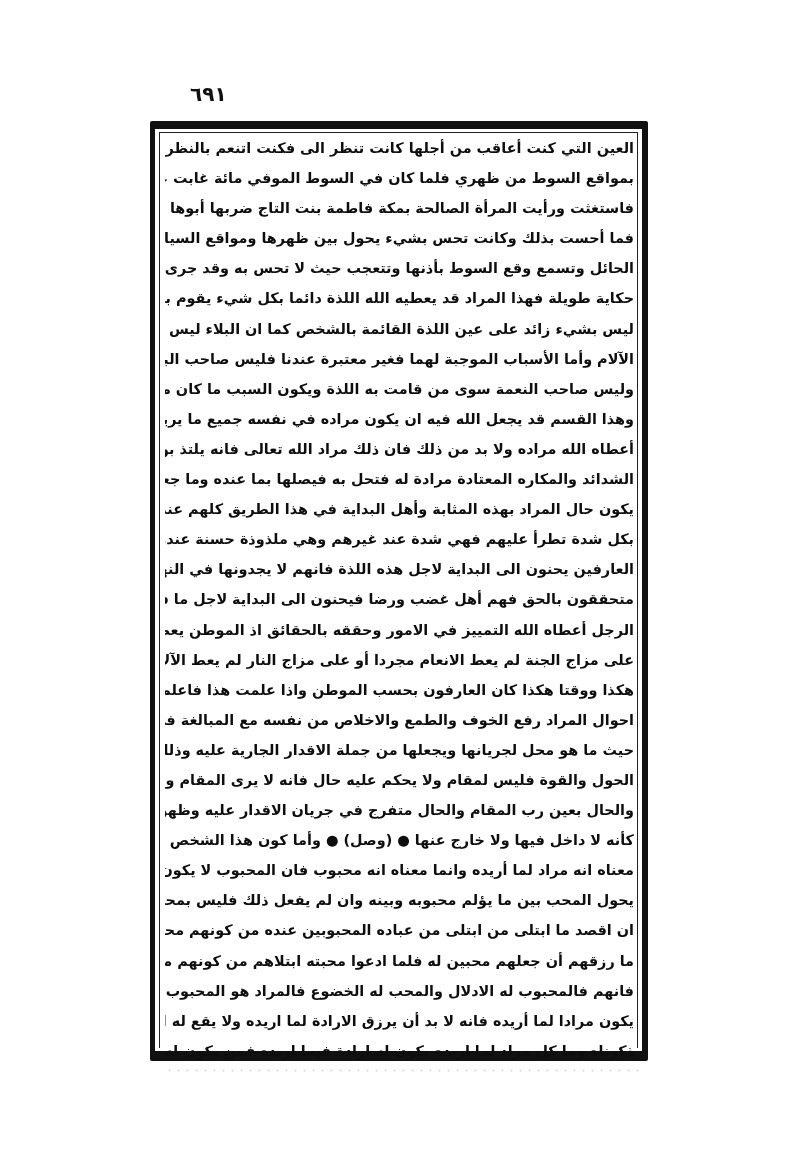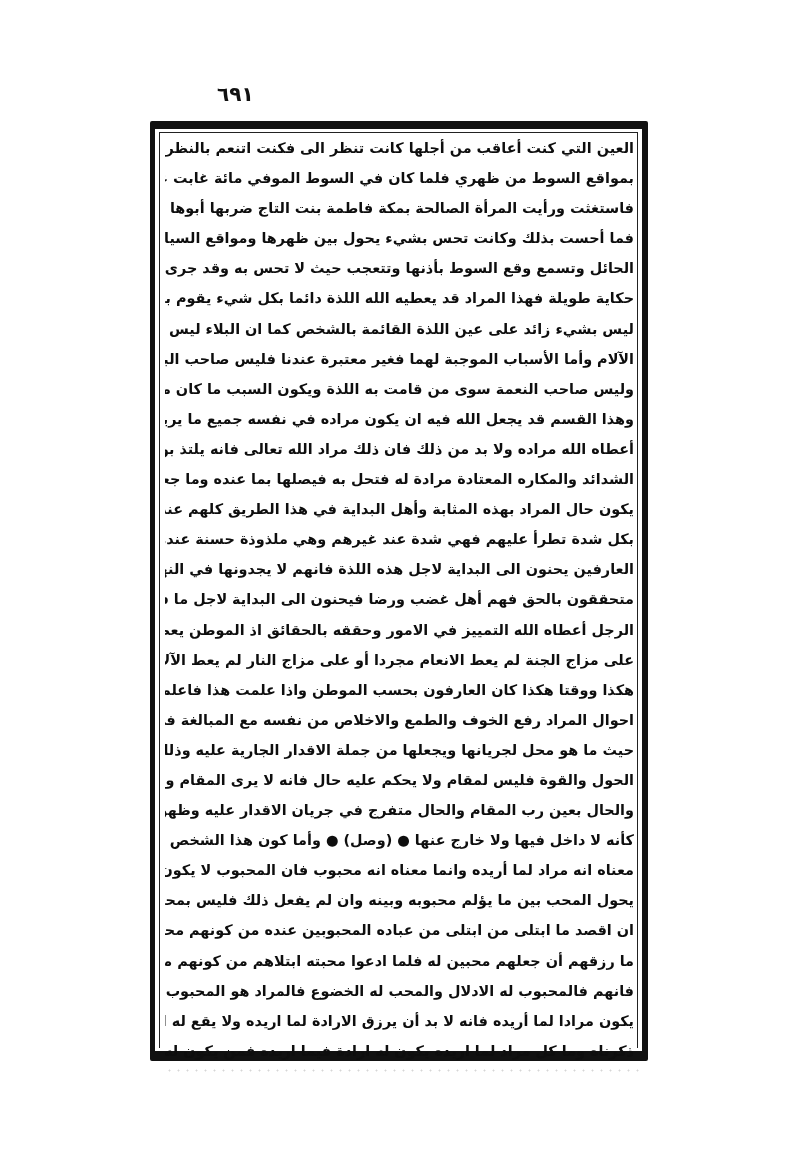--- a/index.html
+++ b/index.html
@@ -17,21 +17,20 @@
     }
     .page-number {
       position: absolute;
       top: 82px;
       left: 190px;
       font-size: 20px;
       font-weight: bold;
       letter-spacing: 1px;
       direction: rtl;
       color: #111;
-      margin-left: 27px;
     }
     .frame {
       position: absolute;
       left: 150px;
       top: 121px;
       width: 498px;
       height: 940px;
       box-sizing: border-box;
       border-left: 5px solid #111;
       border-right: 6px solid #111;

